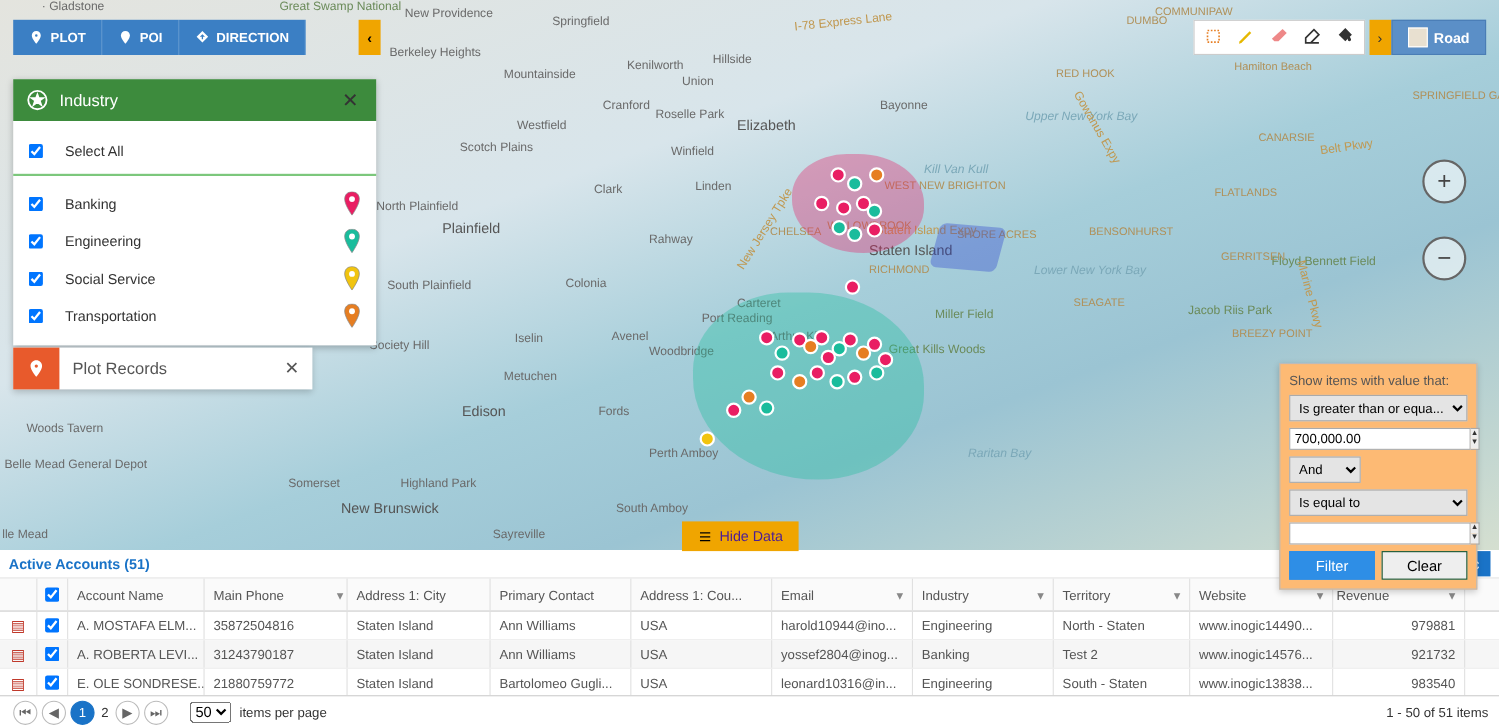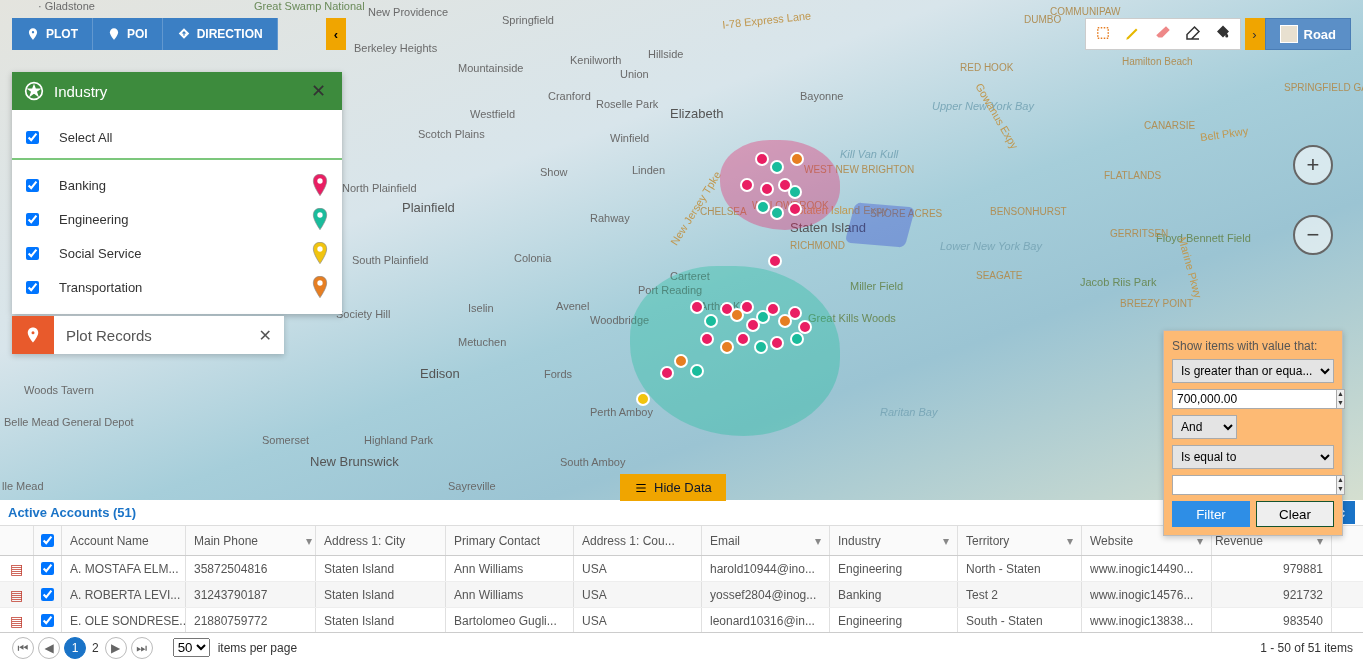--- a/index.html
+++ b/index.html
@@ -43,21 +43,21 @@
 .panel-body .divider { height:2px; background:#7cc77c; margin:4px -14px 8px;}
 .pin-icon { width:16px; height:22px; }
 
 
 .plot-records { position:absolute; left:12px; top:316px; width:272px; height:38px; display:flex; align-items:center; background:#fff; box-shadow:0 2px 6px rgba(0,0,0,0.2); z-index:18;}
 .plot-records .sq { width:42px; height:38px; background:#e85a2c; display:flex; align-items:center; justify-content:center; color:#fff;}
 .plot-records .title { padding-left:12px; flex:1; font-size:15px; color:#555;}
 .plot-records .close { padding:0 12px; cursor:pointer; font-size:16px; color:#555;}
 
 
-.hide-data-btn { position:absolute; left:620px; top:474px; background:#f0a500; color:#0f172a; padding:6px 14px; display:flex; align-items:center; gap:6px; cursor:pointer; z-index:16; font-size:13px;}
+.hide-data-btn { position:absolute; left:620px; top:474px; background:#f0a500; color:#4c1d95; padding:6px 14px; display:flex; align-items:center; gap:6px; cursor:pointer; z-index:16; font-size:13px;}
 
 
 .filter-popup { position:absolute; right:20px; top:330px; width:180px; background:#fdba74; border:1px solid #bbb; padding:8px; z-index:25; box-shadow:0 2px 6px rgba(0,0,0,0.2);}
 .filter-popup .hint { font-size:12px; color:#555; margin-bottom:6px;}
 .filter-popup select, .filter-popup .ddl { width:100%; height:24px; border:1px solid #aaa; background:#e4e4e4; font-size:12px; padding:0 4px; margin-bottom:6px;}
 .filter-popup .num-wrap { display:flex; margin-bottom:6px;}
 .filter-popup .num-wrap input { flex:1; border:1px solid #aaa; padding:2px 4px; font-size:12px;}
 .filter-popup .spin { width:16px; border:1px solid #aaa; border-left:none; display:flex; flex-direction:column;}
 .filter-popup .spin div{ flex:1; font-size:7px; text-align:center; cursor:pointer; background:#eee;}
 .filter-popup .short { width:65px; display:inline-block;}
@@ -122,21 +122,21 @@
   <div class="map-label" style="top:314px;left:590px">Woodbridge</div>
   <div class="map-label big" style="top:366px;left:420px">Edison</div>
   <div class="map-label" style="top:456px;left:560px">South Amboy</div>
   <div class="map-label" style="top:480px;left:448px">Sayreville</div>
   <div class="map-label" style="top:336px;left:458px">Metuchen</div>
   <div class="map-label big" style="top:200px;left:402px">Plainfield</div>
   <div class="map-label" style="top:108px;left:470px">Westfield</div>
   <div class="map-label" style="top:90px;left:548px">Cranford</div>
   <div class="map-label" style="top:212px;left:590px">Rahway</div>
   <div class="map-label" style="top:164px;left:632px">Linden</div>
-  <div class="map-label" style="top:166px;left:540px">Show</div>
+  <div class="map-label" style="top:166px;left:540px">Clark</div>
   <div class="map-label" style="top:98px;left:596px">Roselle Park</div>
   <div class="map-label" style="top:68px;left:620px">Union</div>
   <div class="map-label" style="top:48px;left:648px">Hillside</div>
   <div class="map-label" style="top:132px;left:610px">Winfield</div>
   <div class="map-label" style="top:284px;left:638px">Port Reading</div>
   <div class="map-label" style="top:300px;left:556px">Avenel</div>
   <div class="map-label" style="top:252px;left:514px">Colonia</div>
   <div class="map-label" style="top:302px;left:468px">Iselin</div>
   <div class="map-label" style="top:368px;left:544px">Fords</div>
   <div class="map-label" style="top:62px;left:458px">Mountainside</div>

